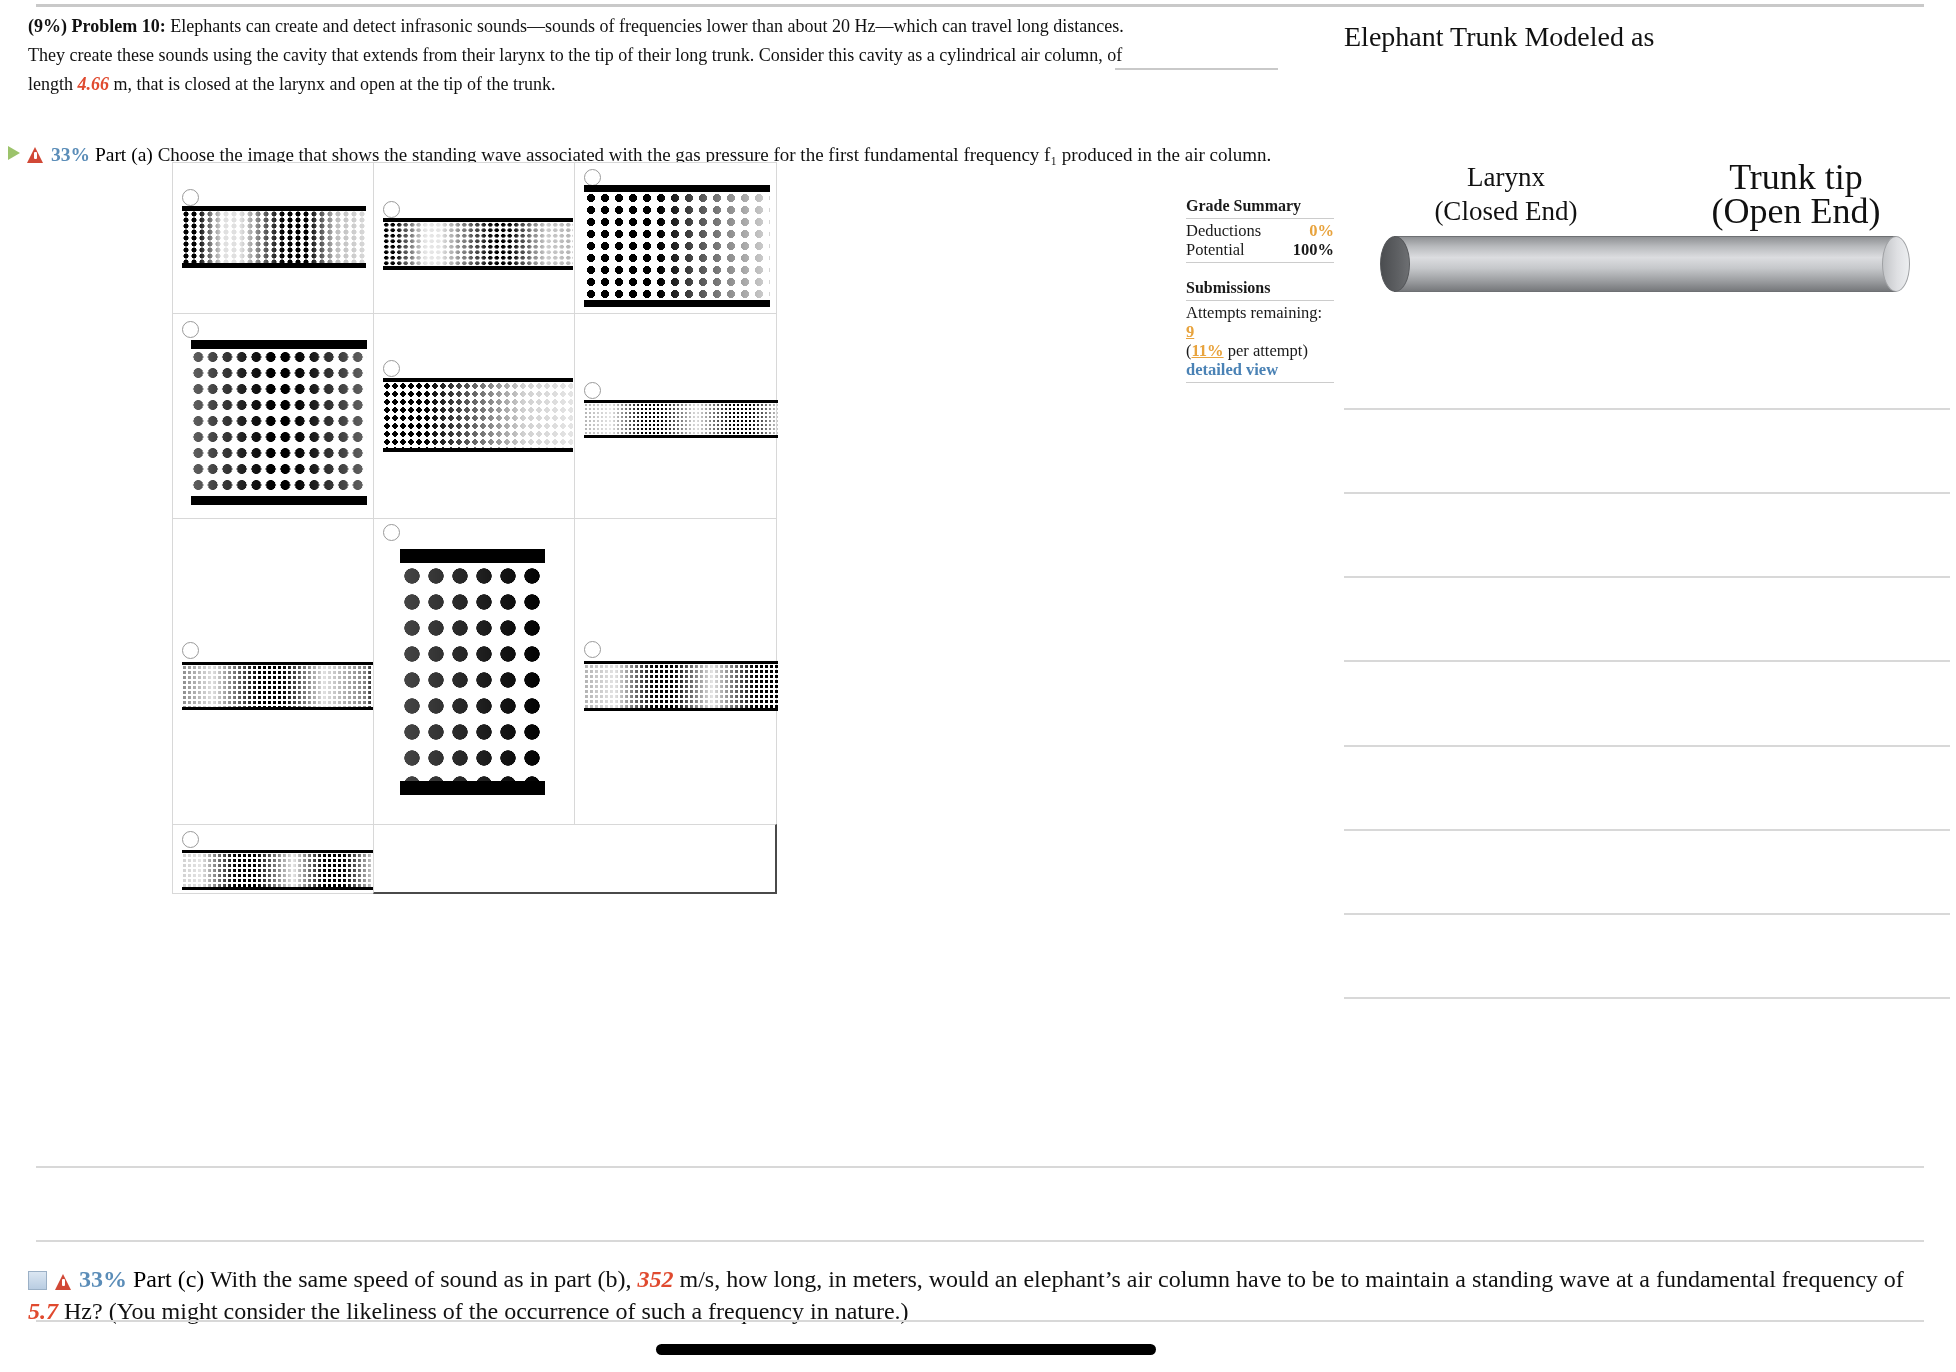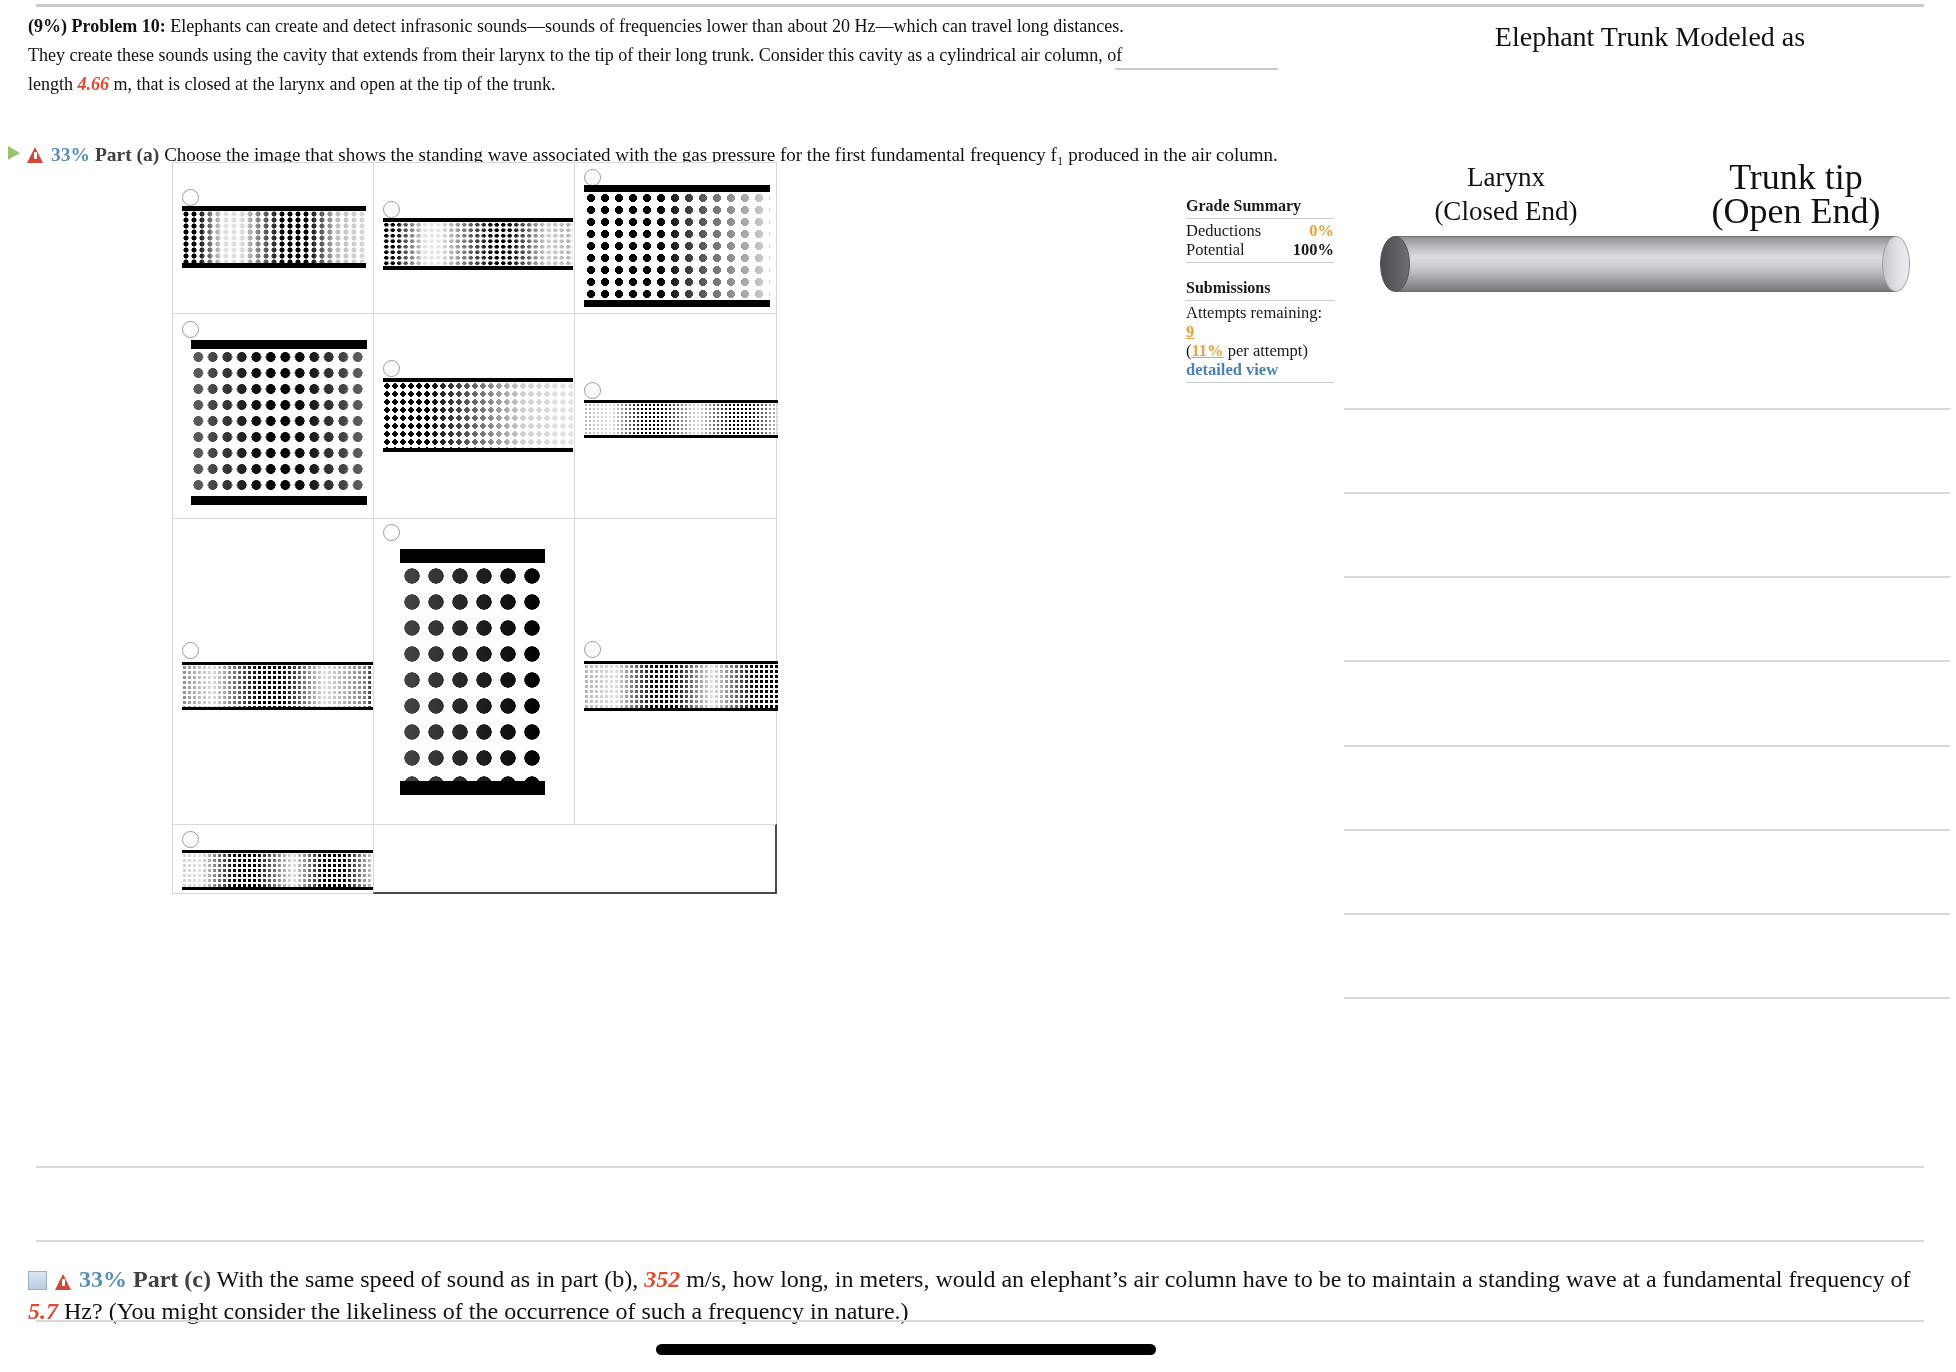--- a/index.html
+++ b/index.html
@@ -48,21 +48,21 @@
   .warn i {
     position: absolute; left: 0; top: 0; width: 0; height: 0;
     border-left: 8.5px solid transparent; border-right: 8.5px solid transparent;
     border-bottom: 16px solid #d14836;
   }
   .warn b {
     position: absolute; left: 7.4px; top: 5px; width: 2.2px; height: 7px;
     background: #ffffff; border-radius: 1px;
   }
   .pct-blue { color: #5b8db8; font-weight: bold; }
-  .part-lbl { color: #404040; font-weight: bold; }
+  .part-lbl { color: #000000; font-weight: normal; }
   .part-a .qtext { font-size: 19px; }
 
   
   #grid {
     position: absolute; left: 172px; top: 162px;
     width: 604px; height: 730px;
     border: 1px solid #d6d6d6;
     background: #fff;
   }
   .cell { position: absolute; border: 1px solid #d8d8d8; background: #fff; }
@@ -95,21 +95,21 @@
   #grade .gap { height: 13px; }
   #grade .under-orange {
     color: #e8a33d; font-weight: bold; text-decoration: underline;
   }
   #grade .link { color: #4a82b5; font-weight: bold; }
 
   
   #right { position: absolute; left: 1344px; top: 0; width: 612px; height: 1120px; }
   .fig-title {
     position: absolute; left: 0; top: 18px; width: 612px;
-    text-align: center; font-size: 28px; line-height: 37px;
+    font-size: 28px; line-height: 37px;
   }
   .lbl-larynx {
     position: absolute; left: 32px; top: 160px; width: 260px;
     text-align: center; font-size: 27px; line-height: 34px;
   }
   .lbl-trunk {
     position: absolute; left: 322px; top: 160px; width: 260px;
     text-align: center; font-size: 36px; line-height: 34px;
   }
   #cyl {

